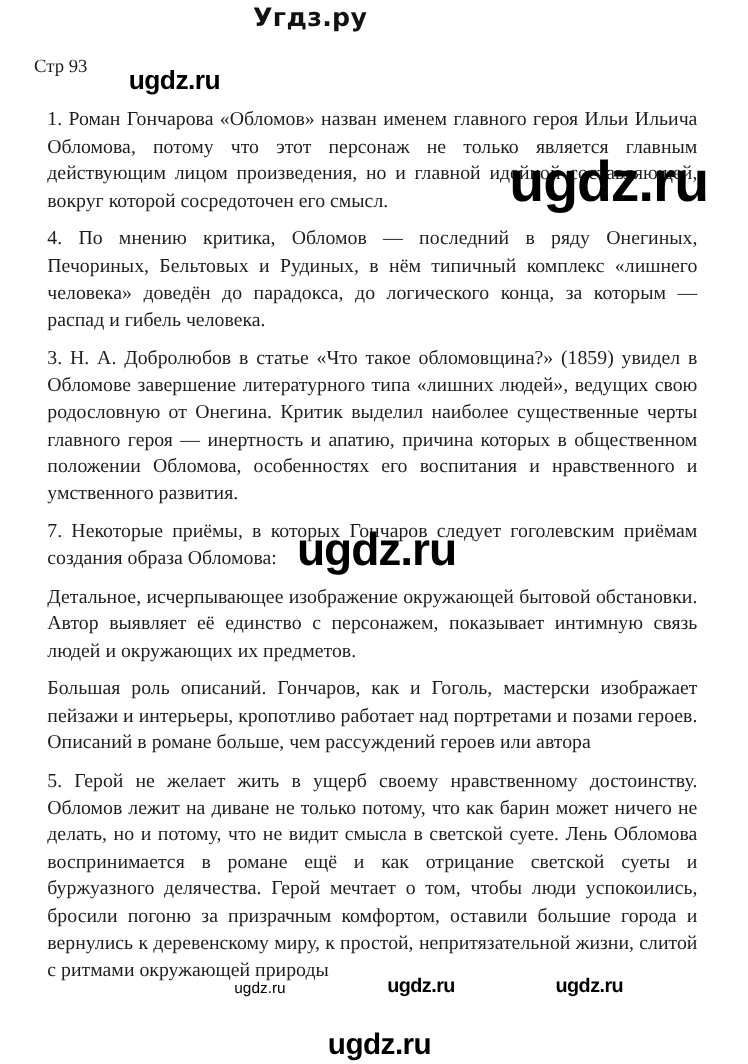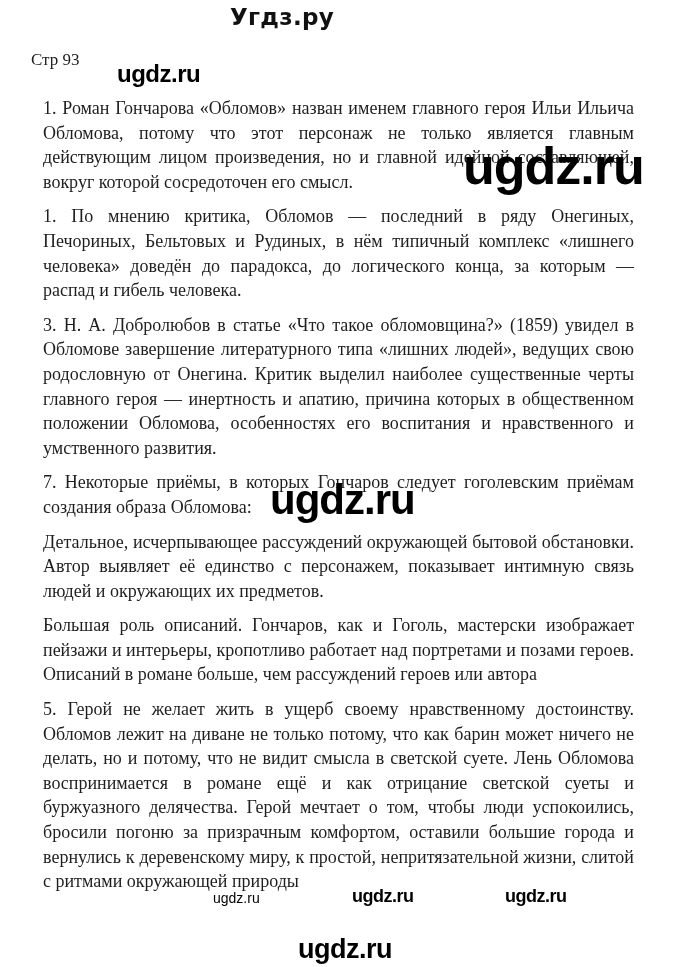--- a/index.html
+++ b/index.html
@@ -67,24 +67,24 @@
     .wm-7 { left: 298px; top: 934px; font-size: 27px; }
   </style>
 </head>
 <body>
 
 <div class="site-header">Угдз.ру</div>
 
 <div class="doc">
   <div class="page-ref">Стр 93</div>
   <p class="para">1. Роман Гончарова «Обломов» назван именем главного героя Ильи Ильича Обломова, потому что этот персонаж не только является главным действующим лицом произведения, но и главной идейной составляющей, вокруг которой сосредоточен его смысл.</p>
-  <p class="para">1. По мнению критика, Обломов — последний в ряду Онегиных, Печориных, Бельтовых и Рудиных, в нём типичный комплекс «лишнего человека» доведён до парадокса, до логического конца, за которым — распад и гибель человека.</p>
+  <p class="para">4. По мнению критика, Обломов — последний в ряду Онегиных, Печориных, Бельтовых и Рудиных, в нём типичный комплекс «лишнего человека» доведён до парадокса, до логического конца, за которым — распад и гибель человека.</p>
   <p class="para">3. Н. А. Добролюбов в статье «Что такое обломовщина?» (1859) увидел в Обломове завершение литературного типа «лишних людей», ведущих свою родословную от Онегина.  Критик выделил наиболее существенные черты главного героя — инертность и апатию, причина которых в общественном положении Обломова, особенностях его воспитания и нравственного и умственного развития.</p>
   <p class="para">7. Некоторые приёмы, в которых Гончаров следует гоголевским приёмам создания образа Обломова:</p>
-  <p class="para">Детальное, исчерпывающее рассуждений окружающей бытовой обстановки. Автор выявляет её единство с персонажем, показывает интимную связь людей и окружающих их предметов.</p>
+  <p class="para">Детальное, исчерпывающее изображение окружающей бытовой обстановки. Автор выявляет её единство с персонажем, показывает интимную связь людей и окружающих их предметов.</p>
   <p class="para">Большая роль описаний. Гончаров, как и Гоголь, мастерски изображает пейзажи и интерьеры, кропотливо работает над портретами и позами героев. Описаний в романе больше, чем рассуждений героев или автора</p>
   <p class="para">5. Герой не желает жить в ущерб своему нравственному достоинству. Обломов лежит на диване не только потому, что как барин может ничего не делать, но и потому, что не видит смысла в светской суете. Лень Обломова воспринимается в романе ещё и как отрицание светской суеты и буржуазного делячества. Герой мечтает о том, чтобы люди успокоились, бросили погоню за призрачным комфортом, оставили большие города и вернулись к деревенскому миру, к простой, непритязательной жизни, слитой с ритмами окружающей природы</p>
 </div>
 
 <div class="wm wm-1">ugdz.ru</div>
 <div class="wm wm-2">ugdz.ru</div>
 <div class="wm wm-3">ugdz.ru</div>
 <div class="wm wm-4">ugdz.ru</div>
 <div class="wm wm-5">ugdz.ru</div>
 <div class="wm wm-6">ugdz.ru</div>

